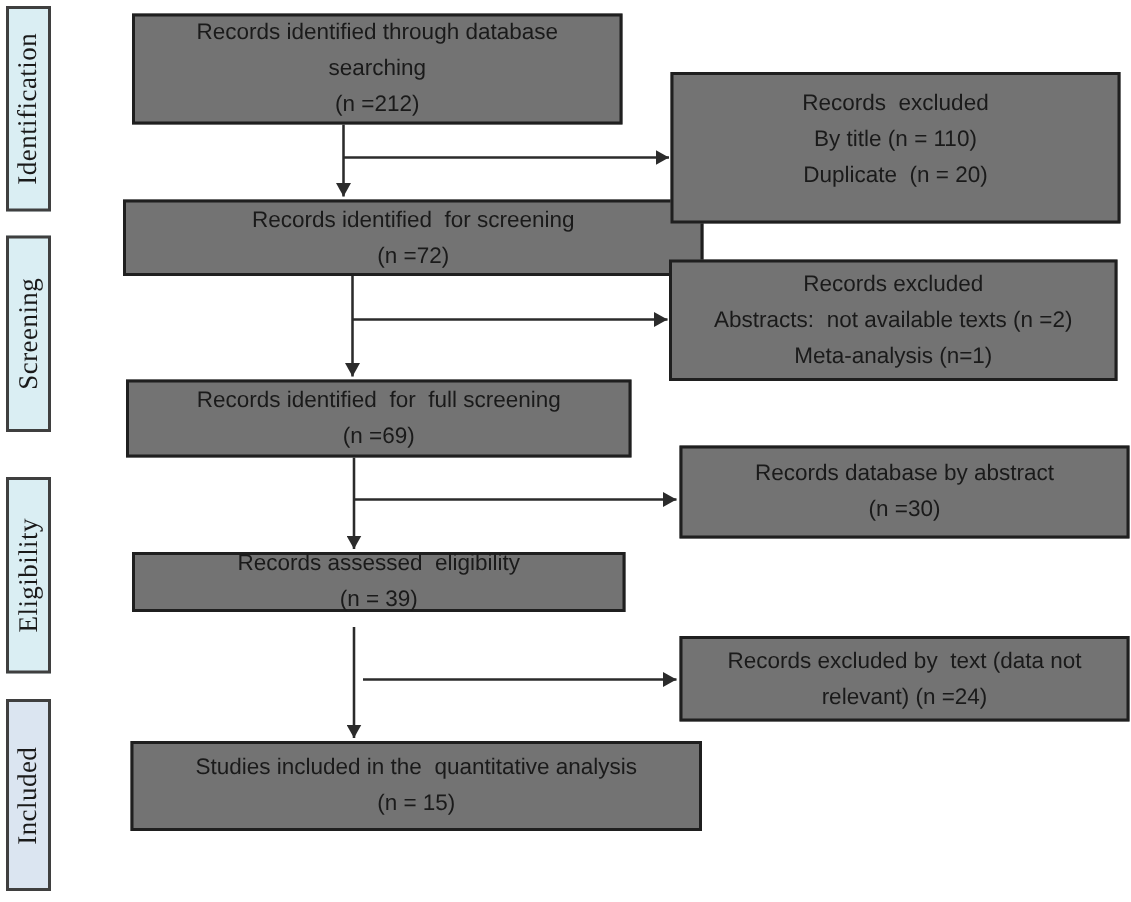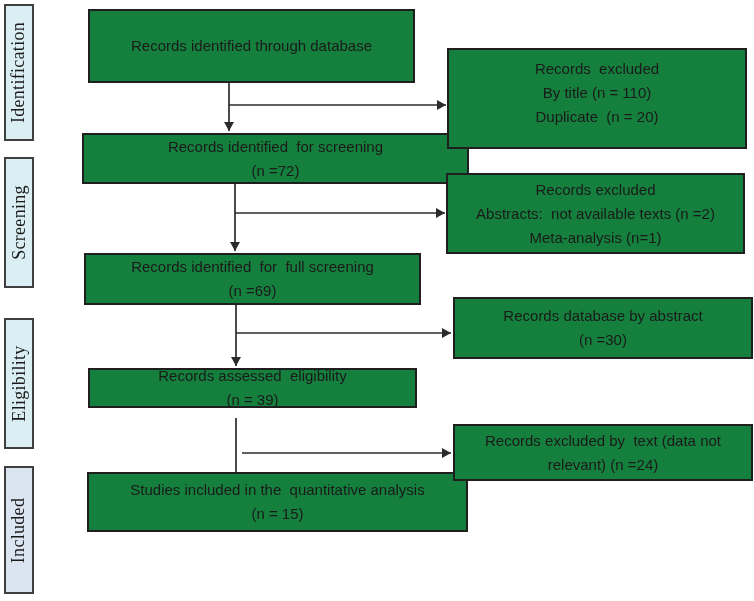--- a/index.html
+++ b/index.html
@@ -10,37 +10,37 @@
     font-family: "Liberation Sans", sans-serif;
     color: #1a1a1a;
     overflow: hidden;
   }
   #canvas { position: absolute; left: 0; top: 0; width: 754px; height: 601px; }
 
   
   .fbox {
     position: absolute;
     border: 2px solid var(--box_border, #1f1f1f);
-    background: #15803d;
+    background: #737373;
     box-sizing: border-box;
     display: flex;
     flex-direction: column;
     justify-content: center;
     text-align: center;
     font-size: 15px;
     line-height: 24px;
     z-index: 2;
   }
   .fbox .line { white-space: pre-wrap; }
 
   .b1 { left: 88px;  top: 9px;   width: 327px; height: 74px; }
   .b2 { left: 82px;  top: 133px; width: 387px; height: 51px; }
   .b3 { left: 84px;  top: 253px; width: 337px; height: 52px; }
   .b4 { left: 88px;  top: 368px; width: 329px; height: 40px; }
-  .b5 { left: 87px;  top: 472px; width: 381px; height: 60px; }
+  .b5 { left: 87px;  top: 494px; width: 381px; height: 60px; }
 
   .s1 { left: 447px; top: 48px;  width: 300px; height: 101px; justify-content: flex-start; padding-top: 7px; }
   .s2 { left: 446px; top: 173px; width: 299px; height: 81px; }
   .s3 { left: 453px; top: 297px; width: 300px; height: 62px; }
   .s4 { left: 453px; top: 424px; width: 300px; height: 57px; }
 
   
   .stage {
     position: absolute;
     left: 4px;
@@ -83,20 +83,22 @@
   </div>
   <div class="stage st3">
     <span>Eligibility</span>
   </div>
   <div class="stage st4">
     <span>Included</span>
   </div>
 
   <div class="fbox b1">
     <div class="line">Records identified through database</div>
+    <div class="line">searching</div>
+    <div class="line">(n =212)</div>
   </div>
   <div class="fbox b2">
     <div class="line">Records identified  for screening</div>
     <div class="line">(n =72)</div>
   </div>
   <div class="fbox b3">
     <div class="line">Records identified  for  full screening</div>
     <div class="line">(n =69)</div>
   </div>
   <div class="fbox b4">

